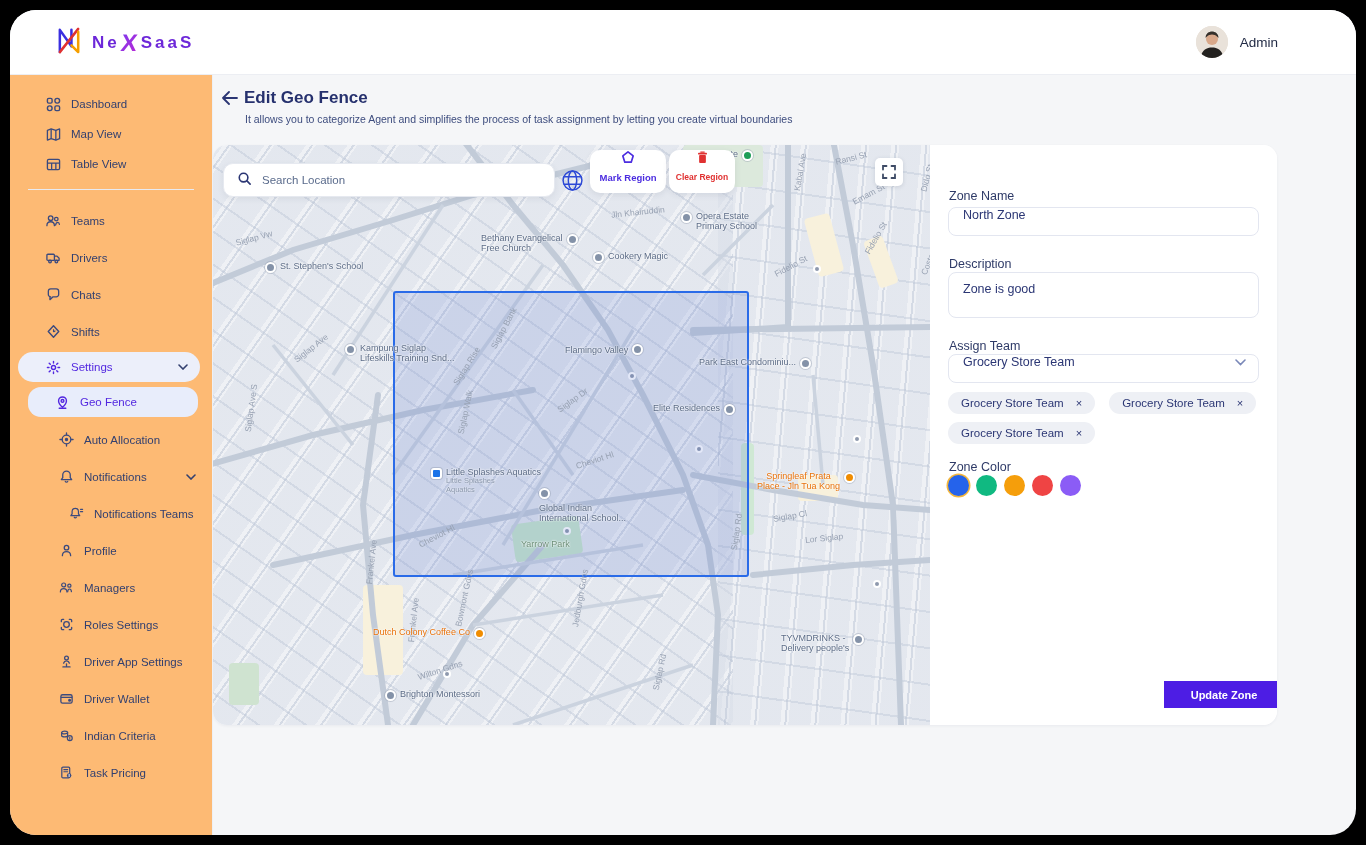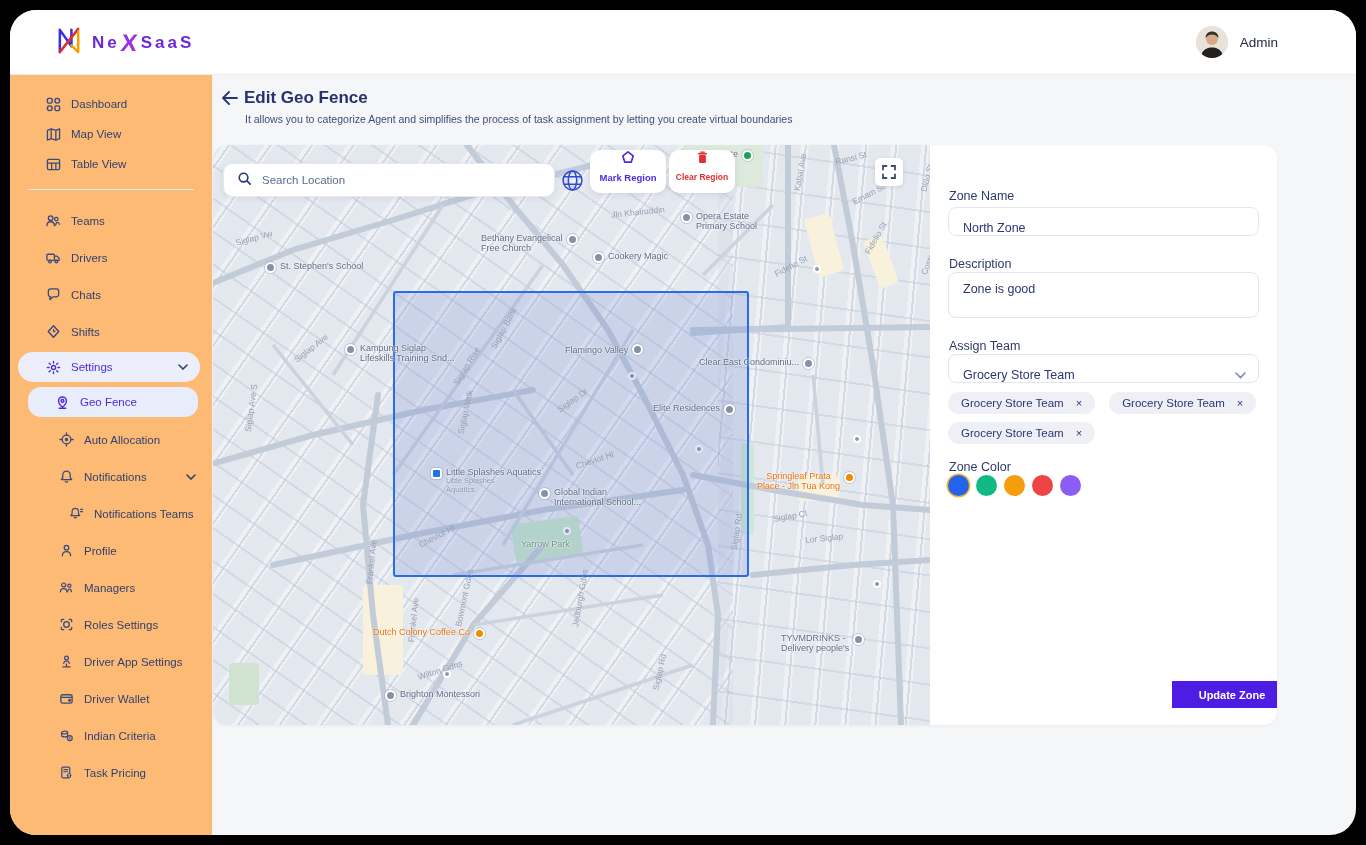--- a/index.html
+++ b/index.html
@@ -76,30 +76,30 @@
   .map-btn { position:absolute; top:5px; background:#fff; border-radius:10px; display:flex; flex-direction:column; align-items:center; gap:3px; z-index:10; box-shadow:0 2px 6px rgba(50,60,90,.10); cursor:pointer; }
   .btn-mark { left:377px; width:76px; height:43px; }
   .btn-mark .bl { font-size:9.5px; font-weight:700; color:#4C2DE0; }
   .btn-clear { left:456px; width:66px; height:43px; }
   .btn-clear .bl { font-size:8.5px; font-weight:700; color:#E03131; }
   .fsbtn { position:absolute; left:662px; top:13px; width:28px; height:28px; background:#fff; border-radius:5px; display:flex; align-items:center; justify-content:center; z-index:10; box-shadow:0 1px 4px rgba(50,60,90,.15); cursor:pointer; }
 
   
   .panel { position:absolute; left:717px; top:0; width:347px; height:580px; background:#fff; }
   .flabel { position:absolute; left:19px; font-size:12.5px; color:#2E3A67; font-weight:500; }
-  .finput { position:absolute; left:18px; width:311px; border:1px solid #E3E6F0; border-radius:8px; background:#fff; font-size:12.5px; color:#2B3674; display:flex; align-items:flex-end; padding-left:14px; }
+  .finput { position:absolute; left:18px; width:311px; border:1px solid #E3E6F0; border-radius:8px; background:#fff; font-size:12.5px; color:#2B3674; display:flex; align-items:flex-start; padding-left:14px; }
   .ftextarea { align-items:flex-start; padding-top:9px; }
   .fselect { justify-content:space-between; padding-right:12px; cursor:pointer; }
   .tags { position:absolute; left:18px; width:320px; display:flex; flex-wrap:wrap; gap:8px 14px; }
   .chip { height:22px; background:#EEF0F5; border-radius:12px; display:flex; align-items:center; gap:12px; padding:0 13px; font-size:11.5px; color:#2B3674; }
   .chip .x { cursor:pointer; font-size:11px; color:#2B3674; }
   .dots { position:absolute; left:18px; display:flex; gap:7px; }
   .cdot { width:21px; height:21px; border-radius:50%; cursor:pointer; }
   .cdot.selected { box-shadow:0 0 0 1.5px #F5B73B; }
-  .update-btn { position:absolute; left:234px; top:536px; width:120px; height:27px; background:#4D1DE4; color:#fff; font-size:11px; font-weight:600; border:none; border-radius:0; cursor:pointer; font-family:inherit;margin-left:8px; }
+  .update-btn { position:absolute; left:234px; top:536px; width:120px; height:27px; background:#4D1DE4; color:#fff; font-size:11px; font-weight:600; border:none; border-radius:0; cursor:pointer; font-family:inherit; }
 </style>
 </head>
 <body>
 
 <div class="frame">
 
   <div class="topbar">
     <div class="logo">
       <span>
         <svg width="27" height="29" viewBox="0 0 26 30" fill="none">
@@ -496,40 +496,40 @@
           <div class="poi ma" style="left: 352px; top: 198px; position: absolute; align-items: flex-end;">
             <span class="poi-marker"></span>
             <span class="poi-col">
               <span class="poi-text">Flamingo Valley</span>
 
             </span>
           </div>
           <div class="poi ma" style="left: 486px; top: 212px; position: absolute;">
             <span class="poi-marker"></span>
             <span class="poi-col">
-              <span class="poi-text">Clear East Condominiu...</span>
+              <span class="poi-text">Park East Condominiu...</span>
 
             </span>
           </div>
           <div class="poi ma" style="left: 440px; top: 258px; position: absolute;">
             <span class="poi-marker"></span>
             <span class="poi-col">
               <span class="poi-text">Elite Residences</span>
 
             </span>
           </div>
           <div class="poi m-blue" style="left: 218px; top: 322px; position: absolute;">
             <span class="poi-marker"></span>
             <span class="poi-col">
               <span class="poi-text">Little Splashes Aquatics</span>
               <span class="poi-sub">Little Splashes
 Aquatics</span>
             </span>
           </div>
-          <div class="poi" style="left: 326px; top: 342px; position: absolute;">
+          <div class="poi" style="left: 326px; top: 342px; position: absolute; flex-direction: column;">
             <span class="poi-marker"></span>
             <span class="poi-col">
               <span class="poi-text">Global Indian
 International School...</span>
 
             </span>
           </div>
           <div class="poi nm t-park" style="left: 308px; top: 394px; position: absolute;">
 
             <span class="poi-col">

